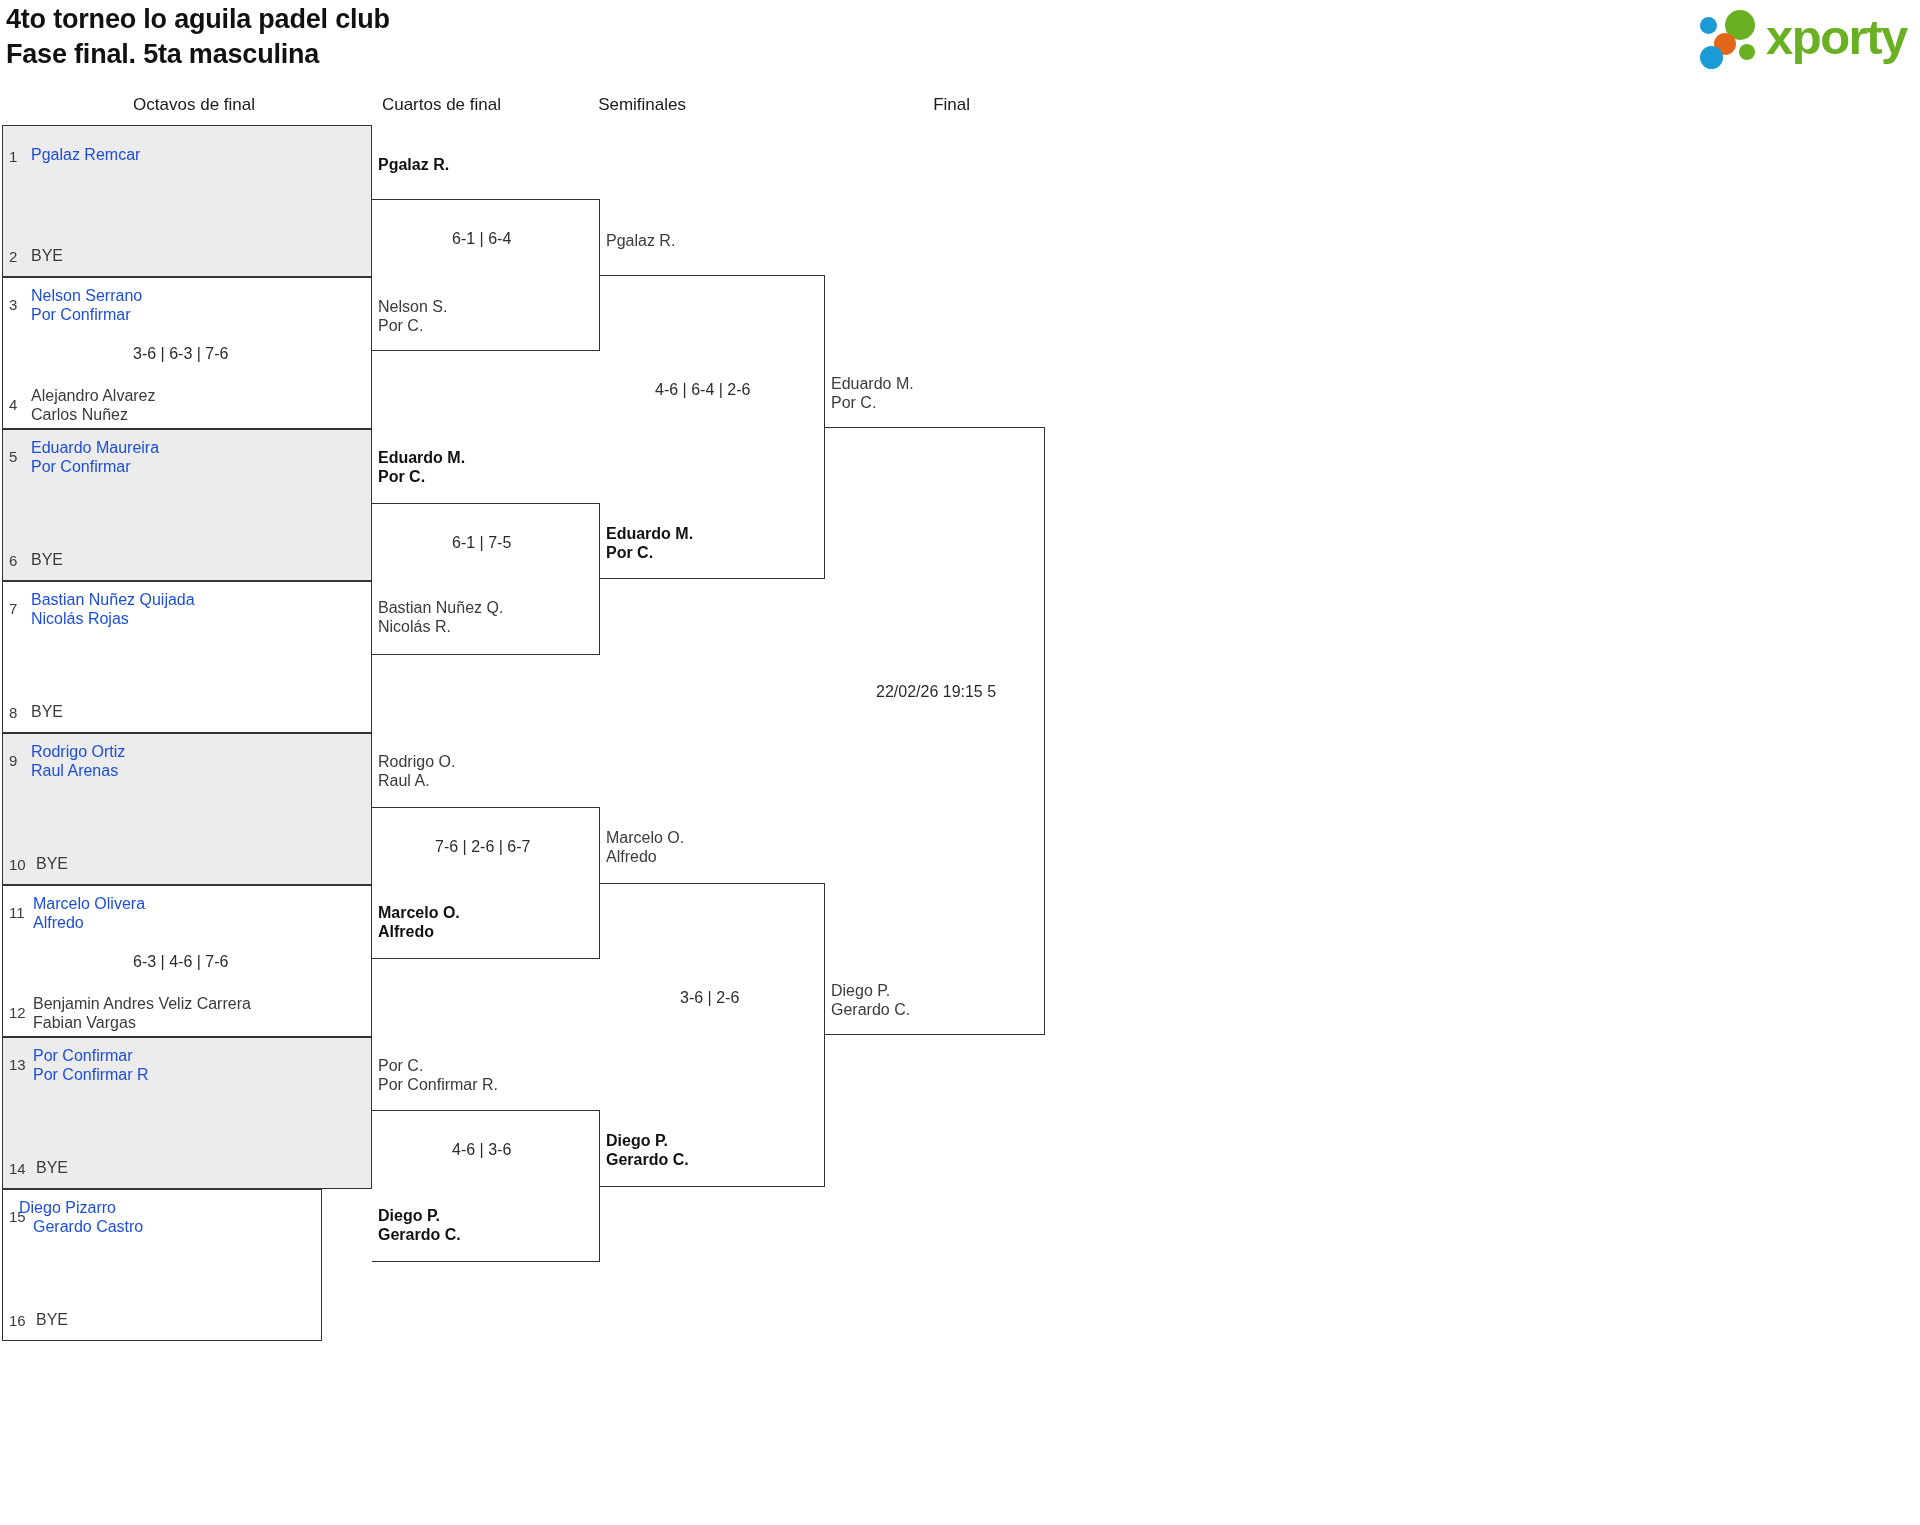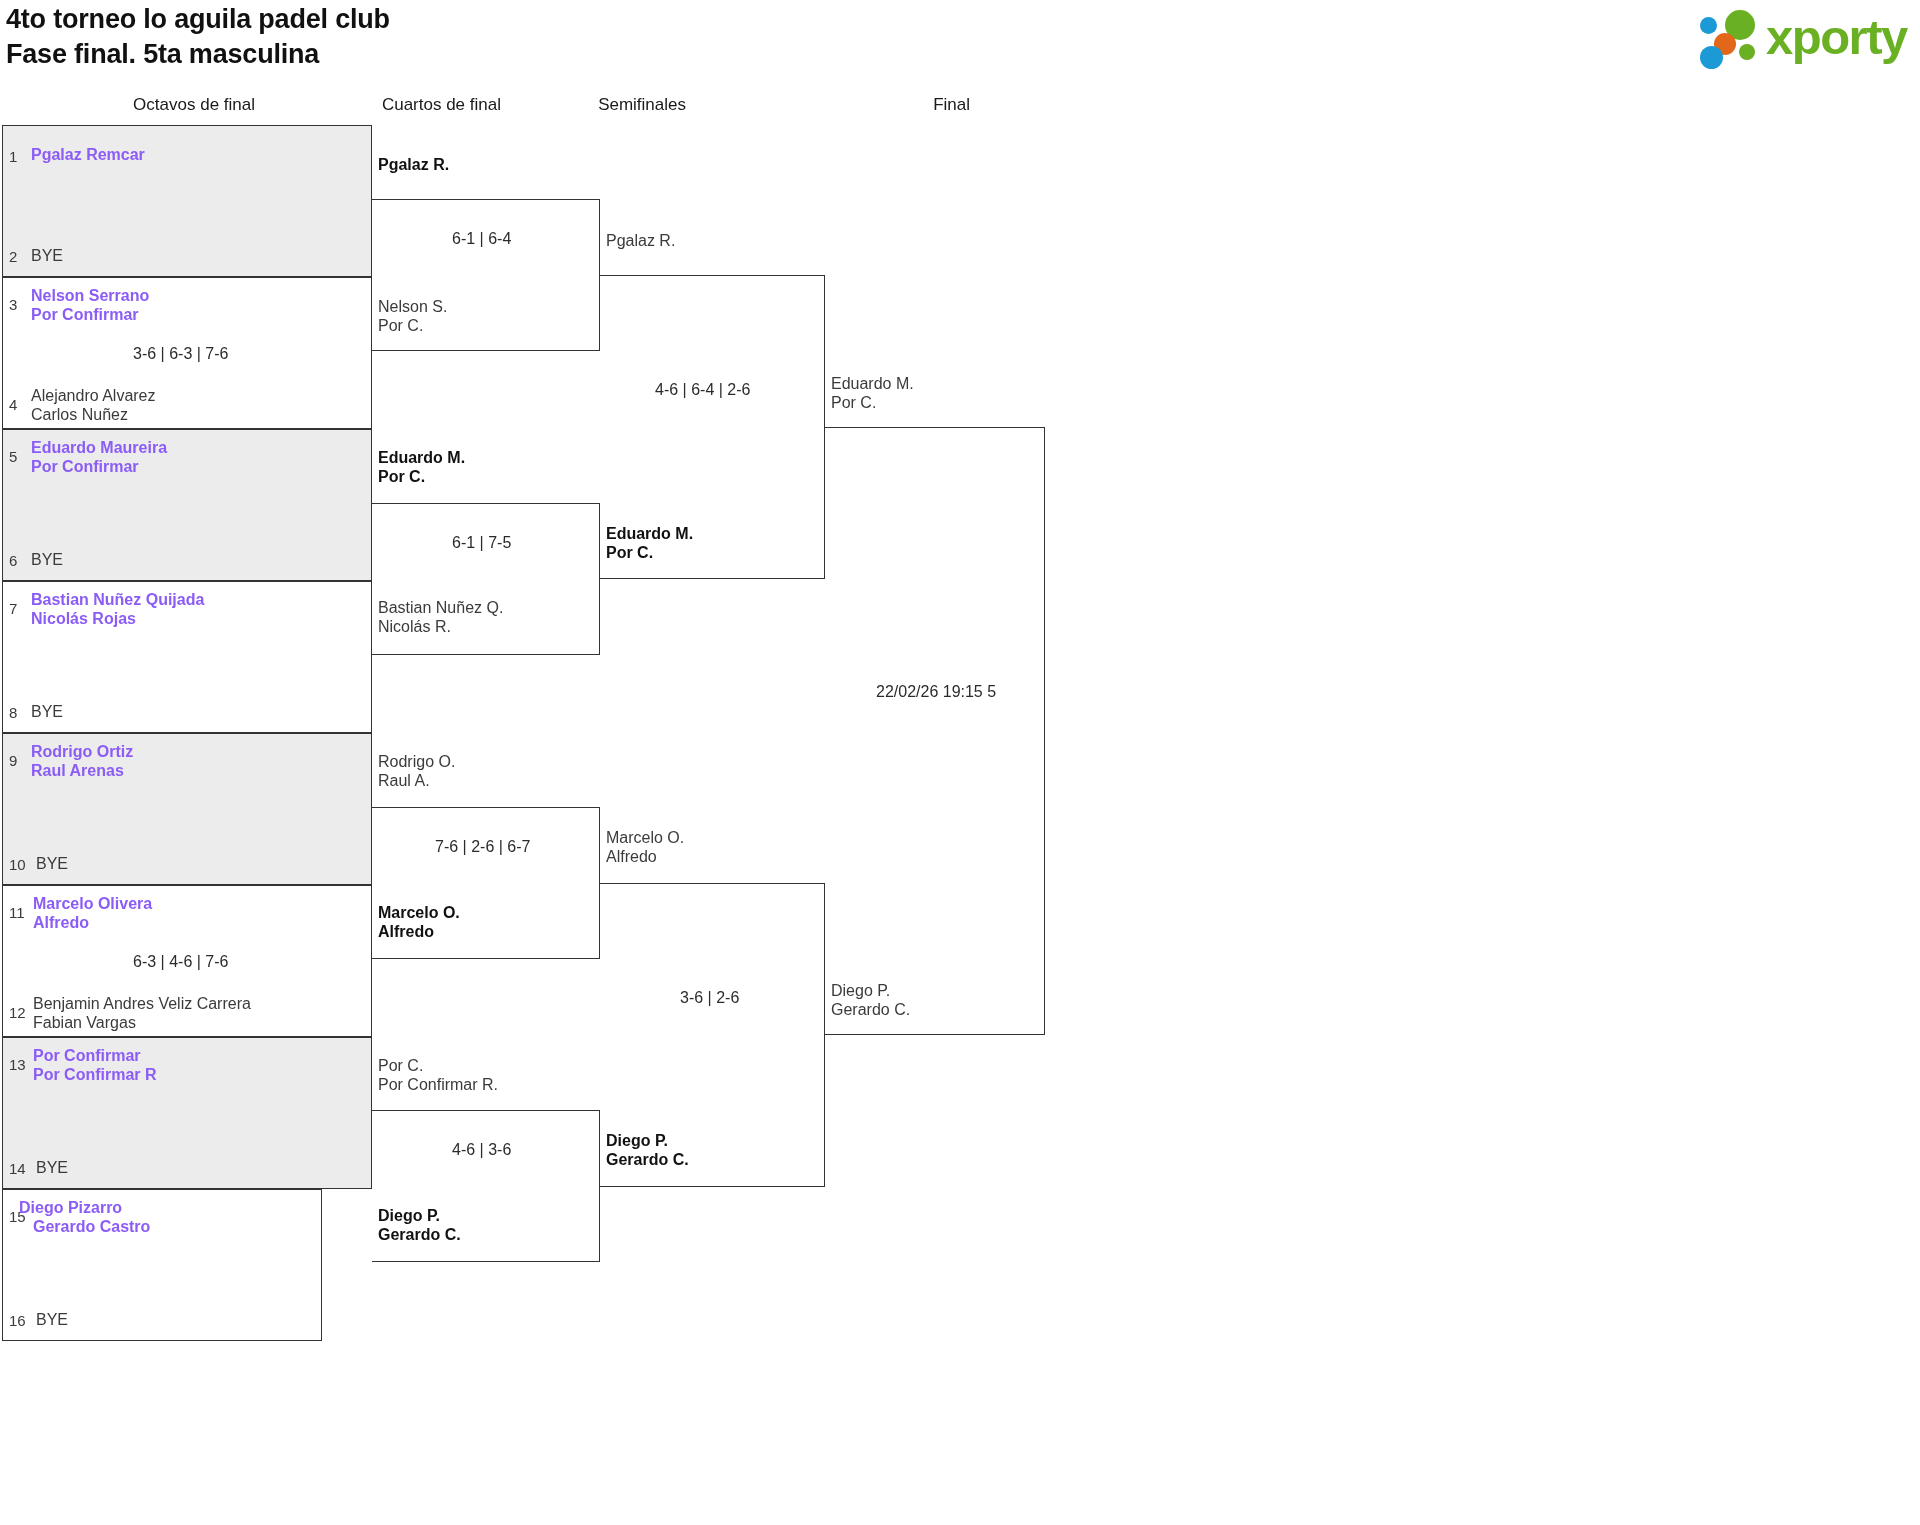--- a/index.html
+++ b/index.html
@@ -96,21 +96,21 @@
     width: 22px;
     text-align: left;
   }
   .team {
     position: absolute;
     left: 28px;
     font-size: 16px;
     line-height: 19px;
     white-space: nowrap;
   }
-  .team.win { font-weight: 700; color: #8b5cf6; }
+  .team.win { font-weight: 400; color: #1d4ed8; }
   .team.lose { font-weight: 400; color: #3b3b3b; }
   .team.bye  { font-weight: 400; color: #3b3b3b; font-size: 16px; }
 
   .r1-score {
     position: absolute;
     font-size: 16px;
     color: #2b2b2b;
     white-space: nowrap;
   }
 

